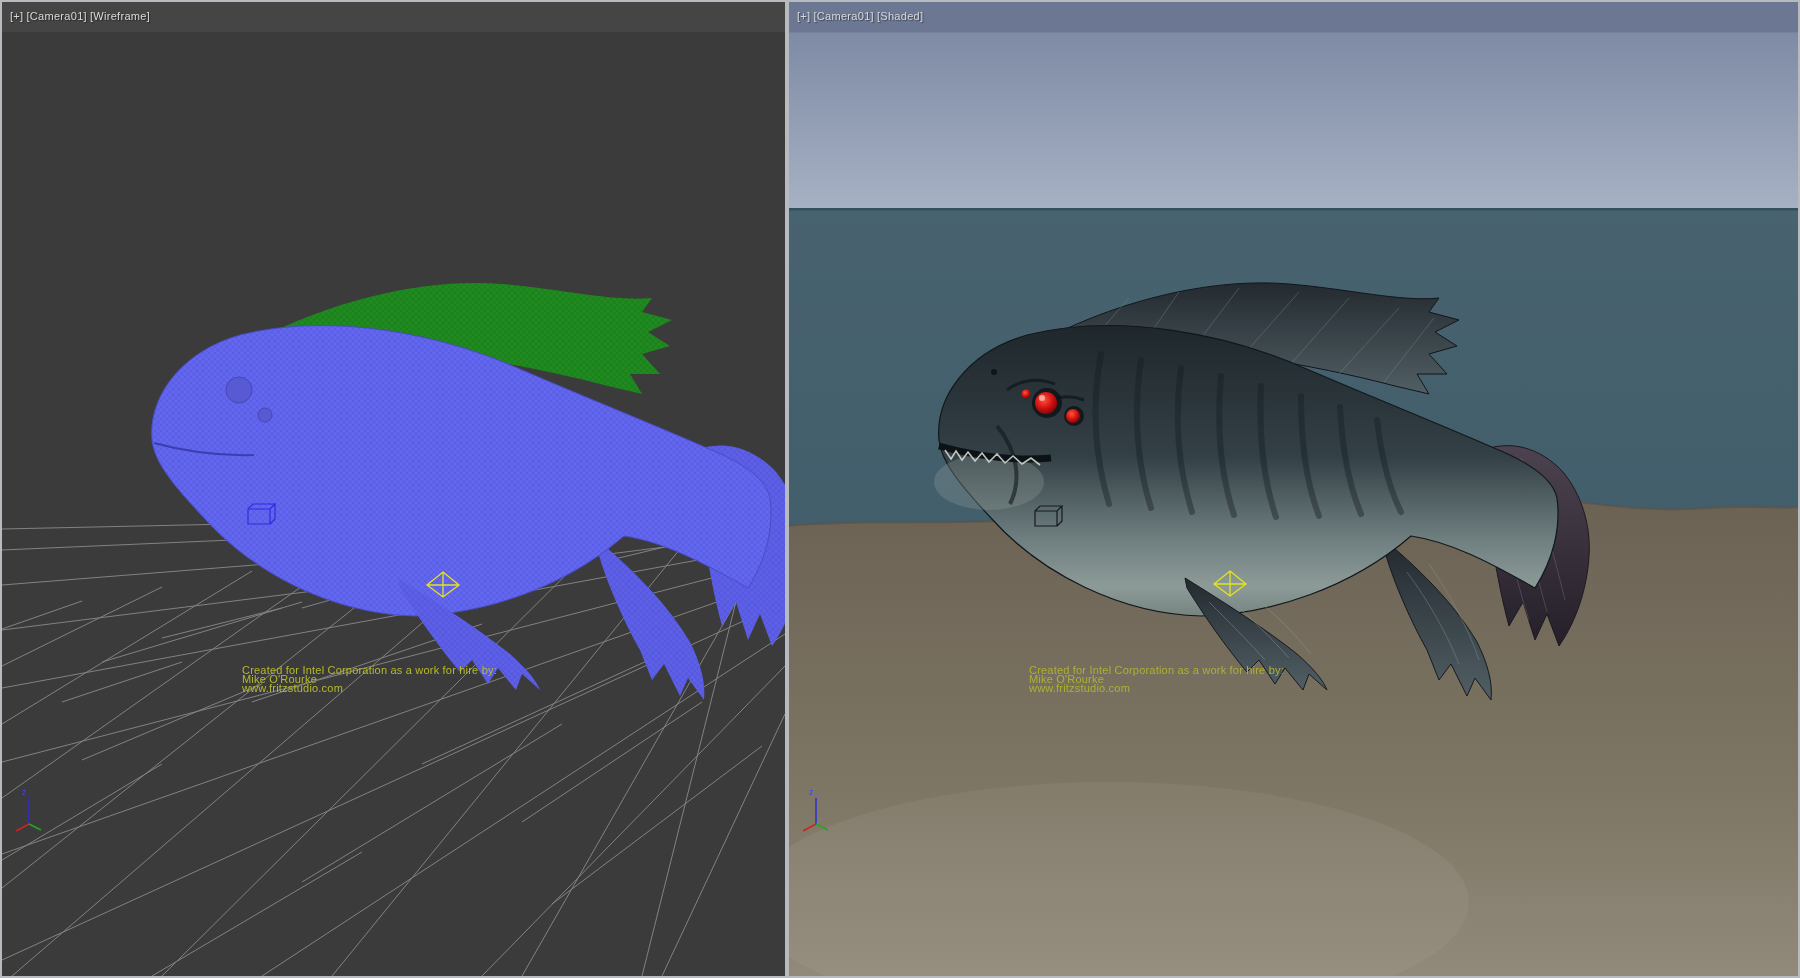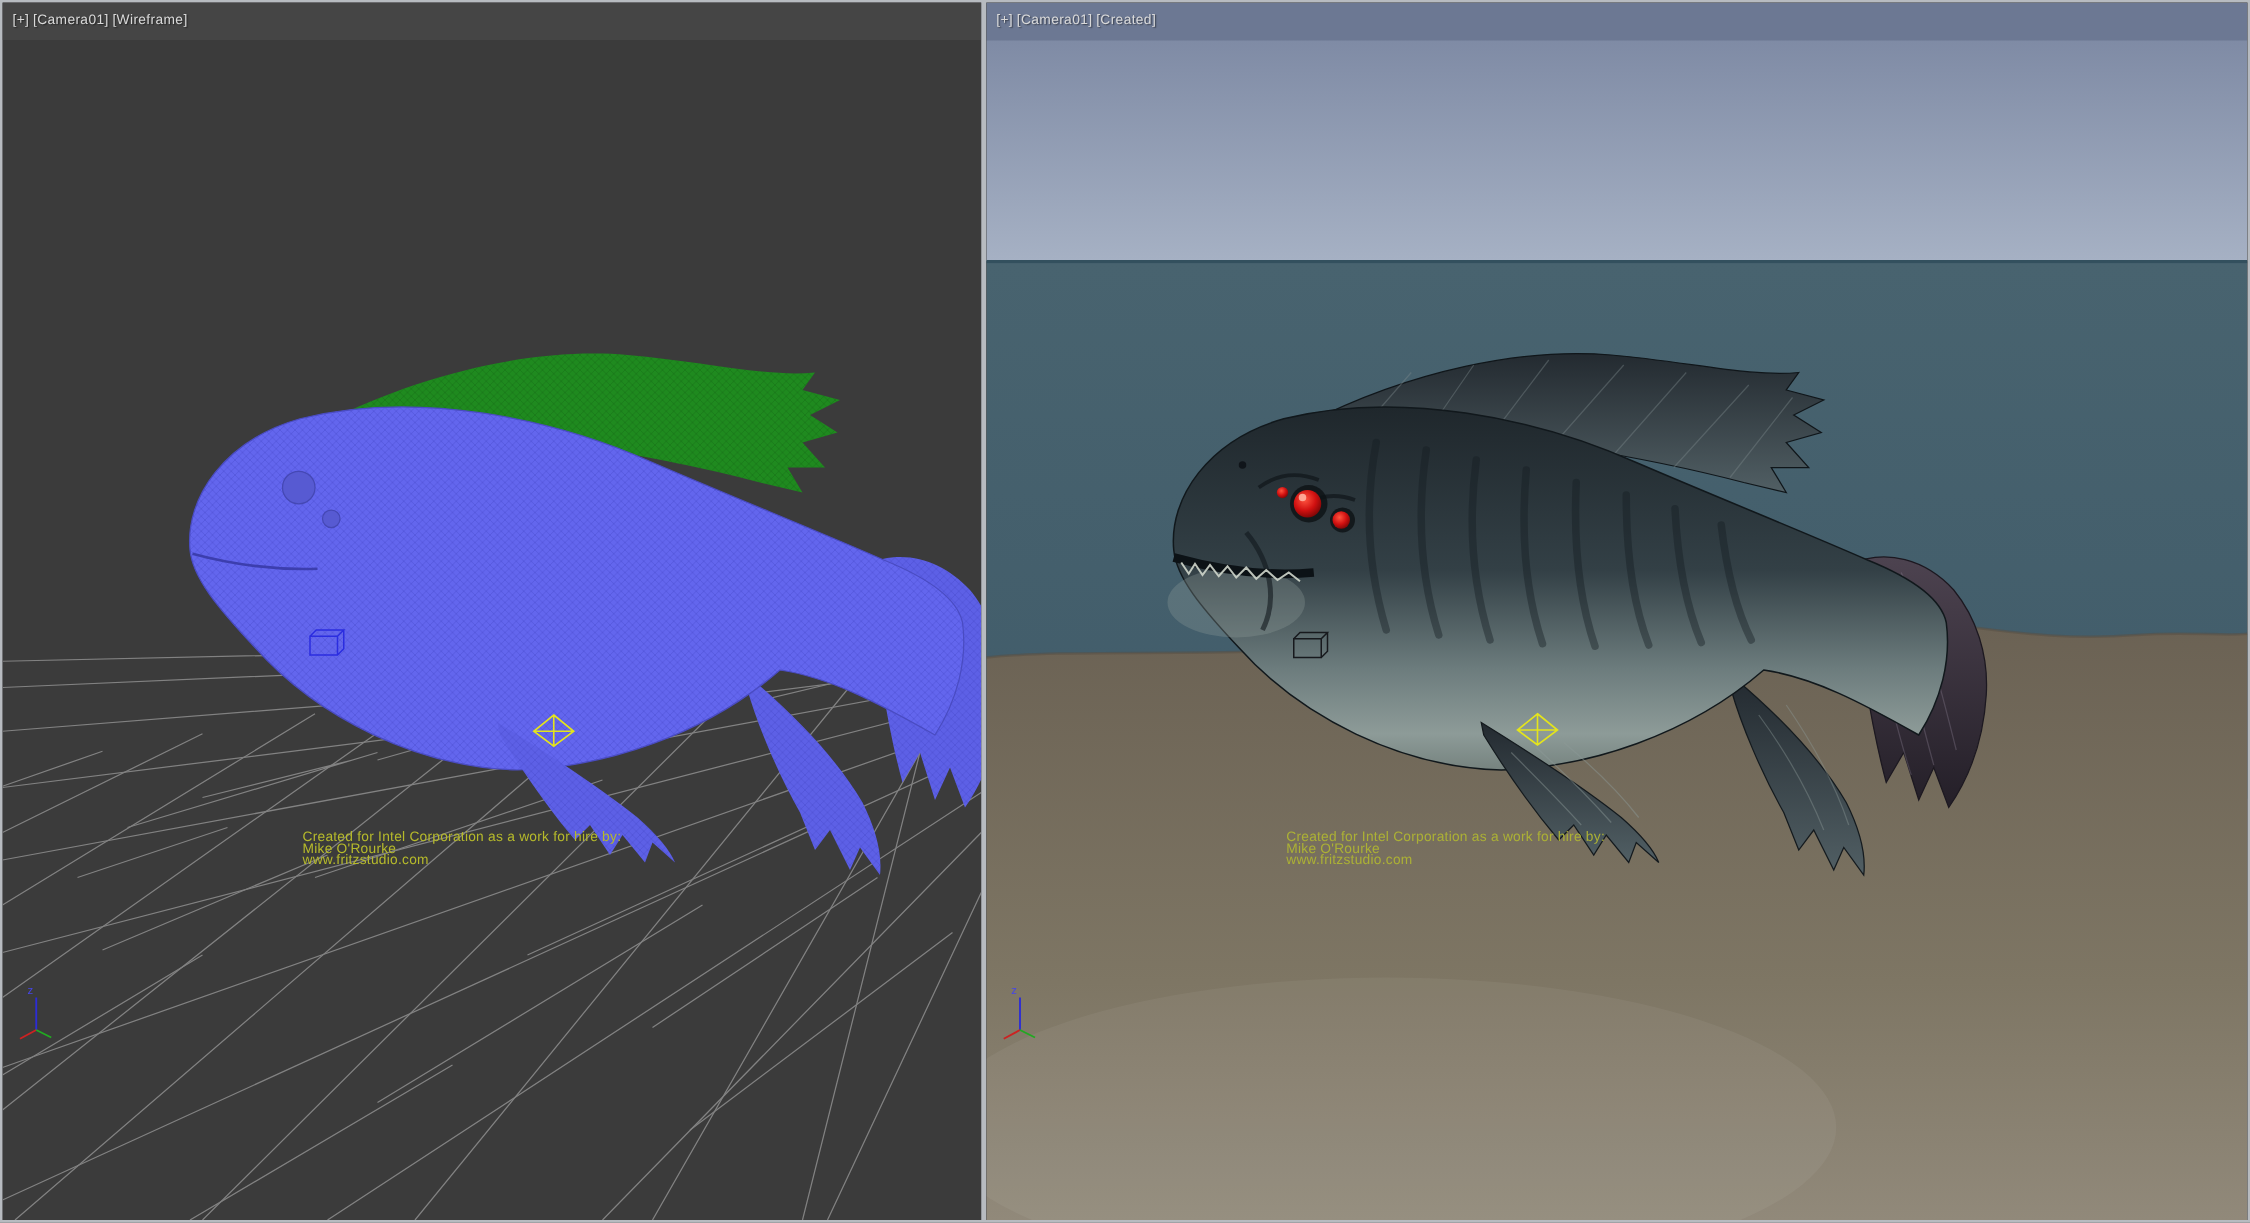--- a/index.html
+++ b/index.html
@@ -192,21 +192,21 @@
 
       <use href="#boxShape" x="257" y="516" stroke="#17191d"></use>
       <use href="#dummyShape" x="441" y="582" stroke="#e4e41c"></use>
 
       <use href="#axisTripod" x="27" y="822"></use>
     </svg>
 
     <div class="vp-label">
       <span>[+]</span>
       <span>[Camera01]</span>
-      <span>[Created]</span>
+      <span>[Shaded]</span>
     </div>
 
     <div class="watermark" style="color:#acb135;">
       <div>Created for Intel Corporation as a work for hire by:</div>
       <div>Mike O'Rourke</div>
       <div>www.fritzstudio.com</div>
     </div>
   </div>
 
 </div>

